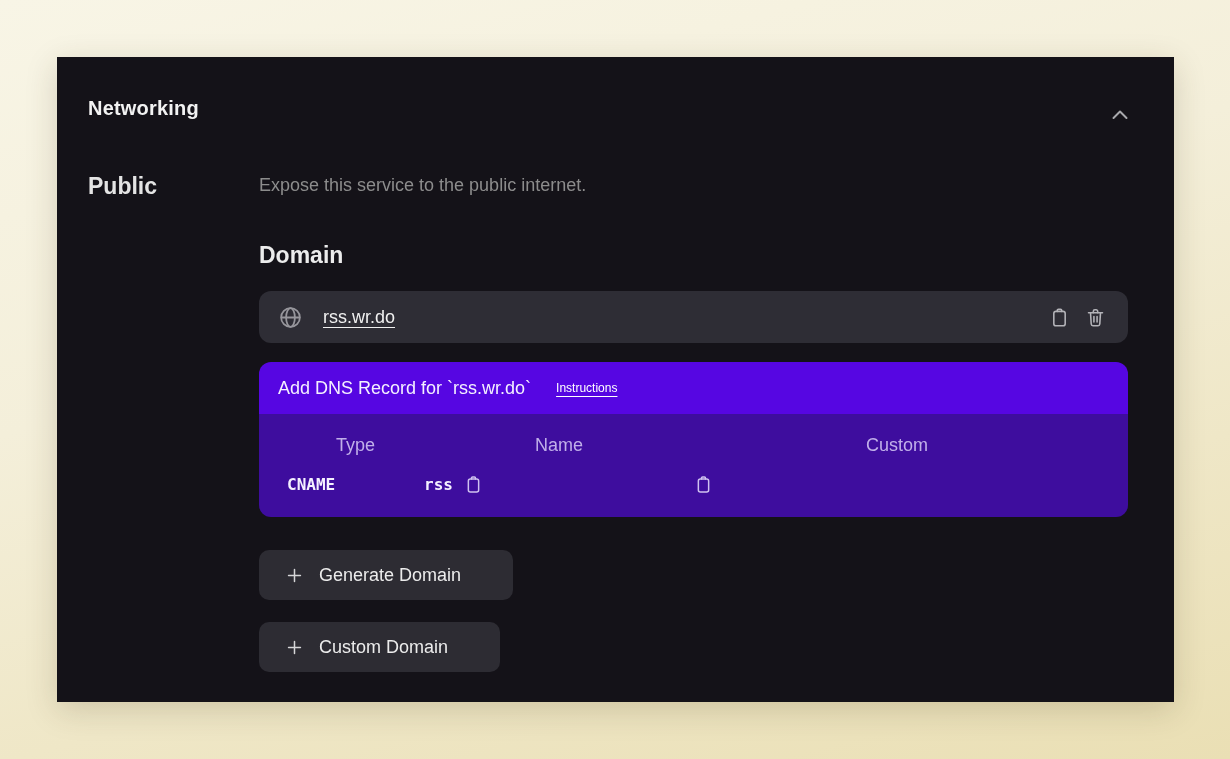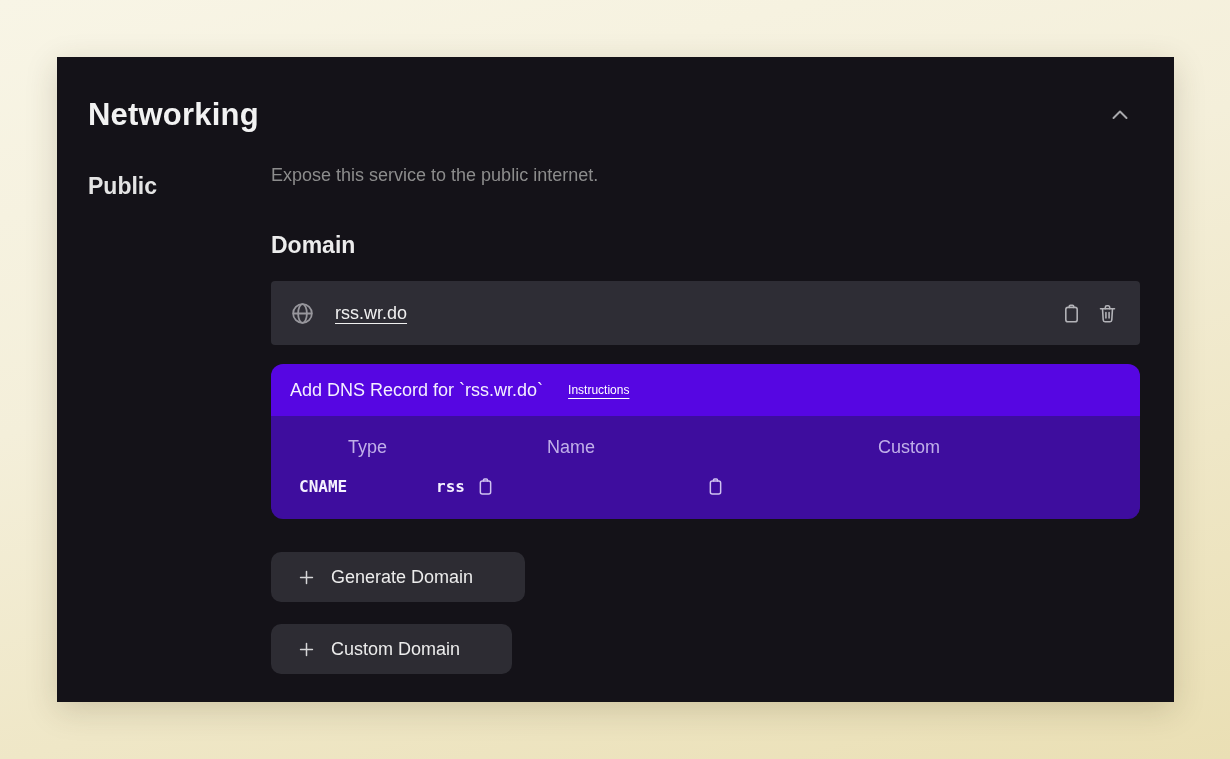--- a/index.html
+++ b/index.html
@@ -11,42 +11,42 @@
   }
 
   .card {
     position:absolute; left:57px; top:57px; width:1117px; height:645px;
     background:#141218; color:#ececec;
     box-shadow:0 8px 30px rgba(60,50,20,.18);
   }
 
   .panel-title {
     position:absolute; left:31px; top:40px;
-    font-size:31px; font-weight:700; letter-spacing:.2px; color:#f2f2f2;
+    font-size:20px; font-weight:700; letter-spacing:.2px; color:#f2f2f2;
   }
   .collapse-btn {
     position:absolute; right:40px; top:44px;
     width:28px; height:28px; background:none; border:none; cursor:pointer;
     color:#a8a8ac; display:flex; align-items:center; justify-content:center;
   }
 
   .public-label {
     position:absolute; left:31px; top:116px;
     font-size:23px; font-weight:700; color:#e4e4e4;
   }
 
   .content {
-    position:absolute; left:202px; top:107px; width:869px;margin-left:12px;
+    position:absolute; left:202px; top:117px; width:869px;
   }
   .desc { font-size:18px; color:#8c8c8c; line-height:22px; }
   .domain-label { margin-top:46px; font-size:23px; font-weight:700; color:#ececec; }
 
   .domain-row {
-    margin-top:22px; height:64px; width:100%;
-    background:#2e2d35; border-radius:4px;
+    margin-top:22px; height:52px; width:100%;
+    background:#2e2d35; border-radius:12px;
     display:flex; align-items:center; padding:0 18px 0 19px;justify-content:space-between;
   }
   .domain-row .globe { color:#97969c; display:flex; margin-right:20px; }
   .domain-link {
     font-size:18px; color:#f0f0f0; text-decoration:underline;
     text-underline-offset:4px; cursor:pointer;
   }
   .domain-row .spacer { flex:1; }
   .icon-btn {
     background:none; border:none; cursor:pointer; color:#b3b3b8;

